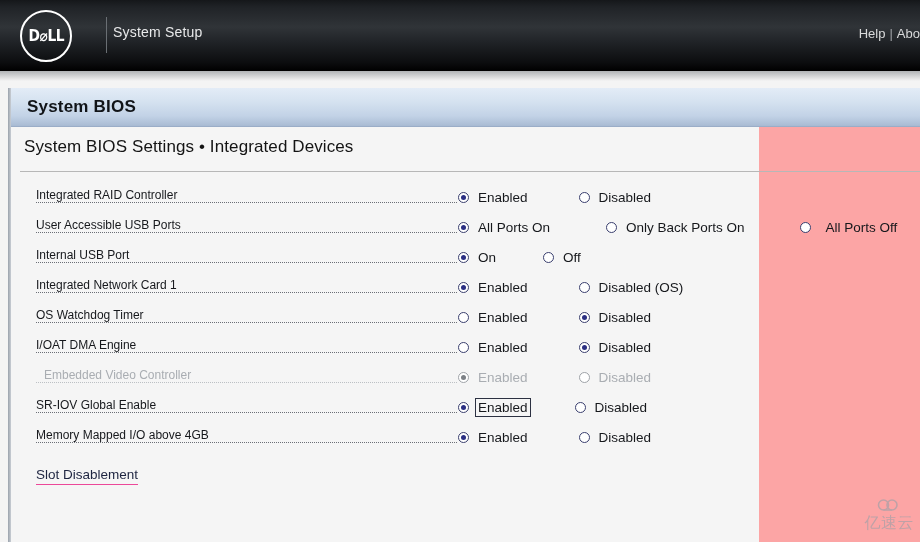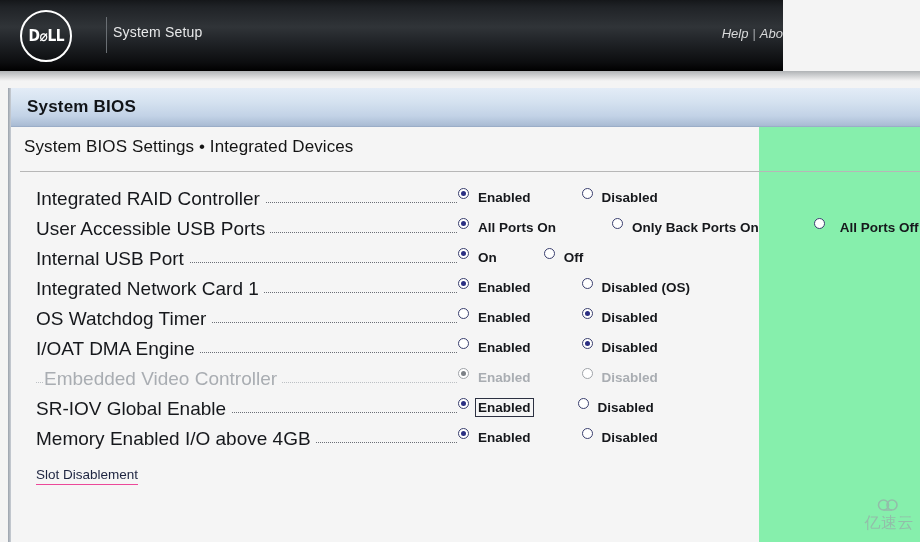--- a/index.html
+++ b/index.html
@@ -17,21 +17,21 @@
   #app {
     position: relative;
     width: 920px;
     height: 542px;
   }
 
   
   .topbar {
     position: absolute;
     left: 0; top: 0;
-    width: 783px;
+    width: 920px;
     height: 71px;
     background: linear-gradient(to bottom,
                 #15171a 0%,
                 #202327 10%,
                 #303438 38%,
                 #212428 58%,
                 #0c0d0f 88%,
                 #000000 100%);
     overflow: hidden;
   }
@@ -75,29 +75,29 @@
     letter-spacing: 0.2px;
   }
   .topbar-links {
     position: absolute;
     right: 0px; top: 26px;
     color: #d9dadb;
     font-size: 13px;
     white-space: nowrap;
   }
   .topbar-links .sep { color: #9fa3a7; padding: 0 4px; }
-  .topbar-link { color: #d9dadb; text-decoration: none; font-style: italic; }
+  .topbar-link { color: #d9dadb; text-decoration: none; }
 
   
   .window {
     position: absolute;
     left: 8px; top: 88px;
     width: 912px;
     height: 454px;
-    background: #86efac;
+    background: #fca5a5;
   }
   .window-left-edge {
     position: absolute;
     left: 0; top: 0;
     width: 3px; height: 454px;
     background: linear-gradient(to right, #9aa2ac, #c9ced4);
   }
   .titlebar {
     position: absolute;
     left: 3px; top: 0;
@@ -147,21 +147,21 @@
     left: 0; top: 55px;
     width: 909px;
   }
   .row {
     position: relative;
     height: 30px;
   }
   .row-label {
     position: absolute;
     left: 25px; top: 6px;
-    font-size: 19px;
+    font-size: 12px;
     color: #16181c;
     white-space: nowrap;
     background: #f5f5f5;
     padding-right: 5px;
     z-index: 2;
   }
   .row-leader {
     position: absolute;
     left: 25px;
     right: 463px;
@@ -175,22 +175,22 @@
 
   .opts {
     position: absolute;
     left: 447px; top: 0;
     height: 30px;
     display: flex;
     align-items: center;
   }
   .opt {
     display: flex;
+    align-items: center;
     white-space: nowrap;
-    font-weight: bold;
   }
   .radio {
     width: 11px; height: 11px;
     border-radius: 50%;
     border: 1px solid #3a3f6e;
     box-sizing: border-box;
     background: #ffffff;
     flex: 0 0 auto;
     position: relative;
   }
@@ -386,21 +386,21 @@
                 <span class="opt-label focused">Enabled</span>
               </div>
               <div class="opt" style="margin-left: 44px;">
                 <span class="radio"></span>
                 <span class="opt-label">Disabled</span>
               </div>
             </div>
           </div>
           <div class="row">
             <div class="row-leader"></div>
-            <div class="row-label">Memory Enabled I/O above 4GB</div>
+            <div class="row-label">Memory Mapped I/O above 4GB</div>
             <div class="opts">
               <div class="opt">
                 <span class="radio on"></span>
                 <span class="opt-label">Enabled</span>
               </div>
               <div class="opt" style="margin-left: 48px;">
                 <span class="radio"></span>
                 <span class="opt-label">Disabled</span>
               </div>
             </div>

